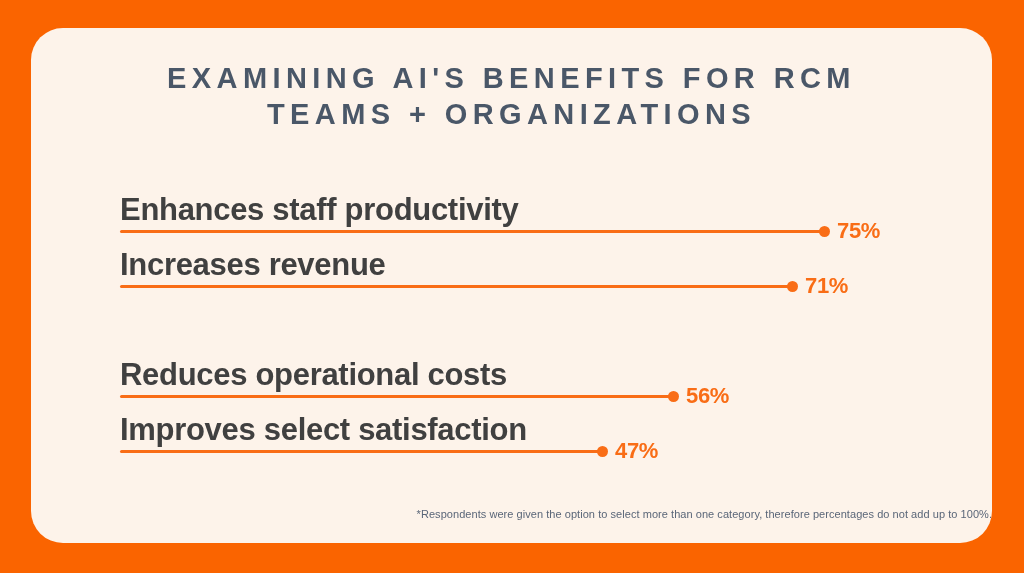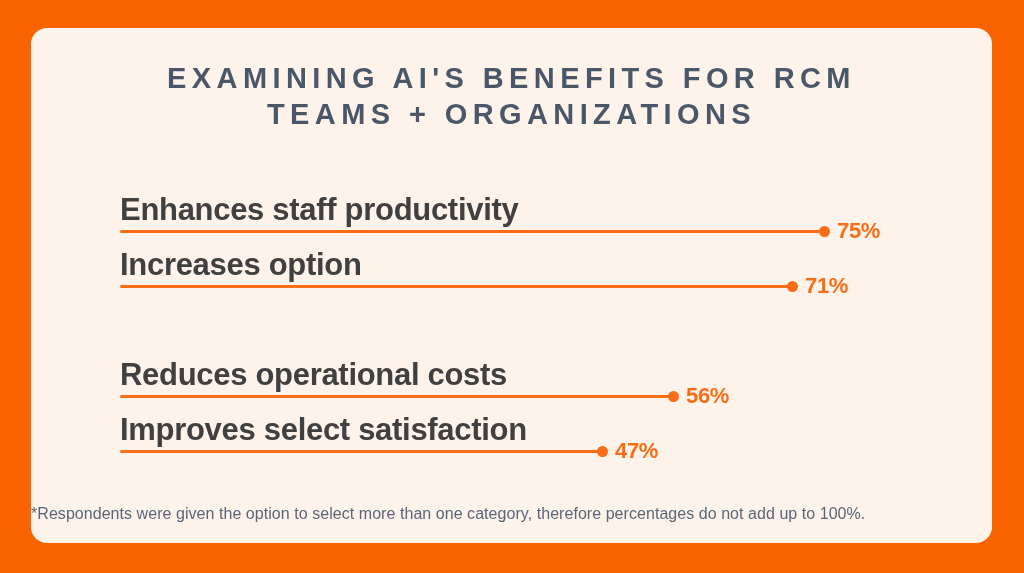--- a/index.html
+++ b/index.html
@@ -21,21 +21,21 @@
     background: #FA6400;
   }
 
   #card {
     position: absolute;
     left: 31px;
     top: 28px;
     width: 961px;
     height: 515px;
     background: #FDF3EA;
-    border-radius: 16px;
+    border-radius: 32px;
   }
 
   
   #title-block {
     position: absolute;
     left: 0;
     top: 32px;
     width: 961px;
     text-align: center;
   }
@@ -101,23 +101,23 @@
     white-space: nowrap;
     line-height: 32px;
   }
 
   
   #footnote {
     position: absolute;
     left: 0;
     top: 478px;
     width: 961px;
-    text-align: left;
+    text-align: right;
     color: #5A6678;
-    font-size: 16px;
+    font-size: 11px;
     font-weight: normal;
     letter-spacing: 0.05px;
     line-height: 16px;
   }
 </style>
 </head>
 <body>
 
 <div id="infographic">
   <div id="card">
@@ -128,21 +128,21 @@
     </div>
 
     <div id="chart-area">
         <div class="chart-row" style="top: 0px;">
           <div class="row-label">Enhances staff productivity</div>
           <div class="row-line" style="width: 706px;"></div>
           <div class="row-dot" style="left: 699px;"></div>
           <div class="row-value" style="left: 717px;">75%</div>
         </div>
         <div class="chart-row" style="top: 55px;">
-          <div class="row-label">Increases option</div>
+          <div class="row-label">Increases revenue</div>
           <div class="row-line" style="width: 674px;"></div>
           <div class="row-dot" style="left: 667px;"></div>
           <div class="row-value" style="left: 685px;">71%</div>
         </div>
         <div class="chart-row" style="top: 165px;">
           <div class="row-label">Reduces operational costs</div>
           <div class="row-line" style="width: 555px;"></div>
           <div class="row-dot" style="left: 548px;"></div>
           <div class="row-value" style="left: 566px;">56%</div>
         </div>

